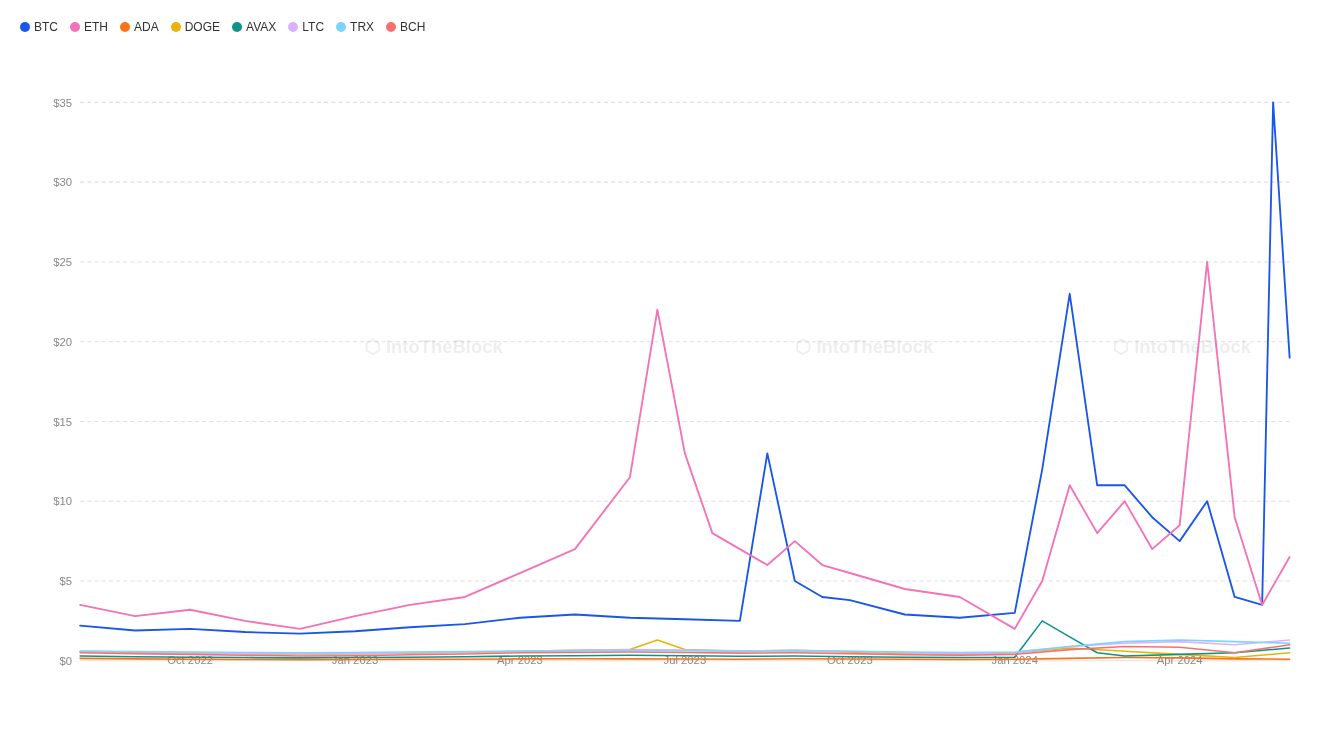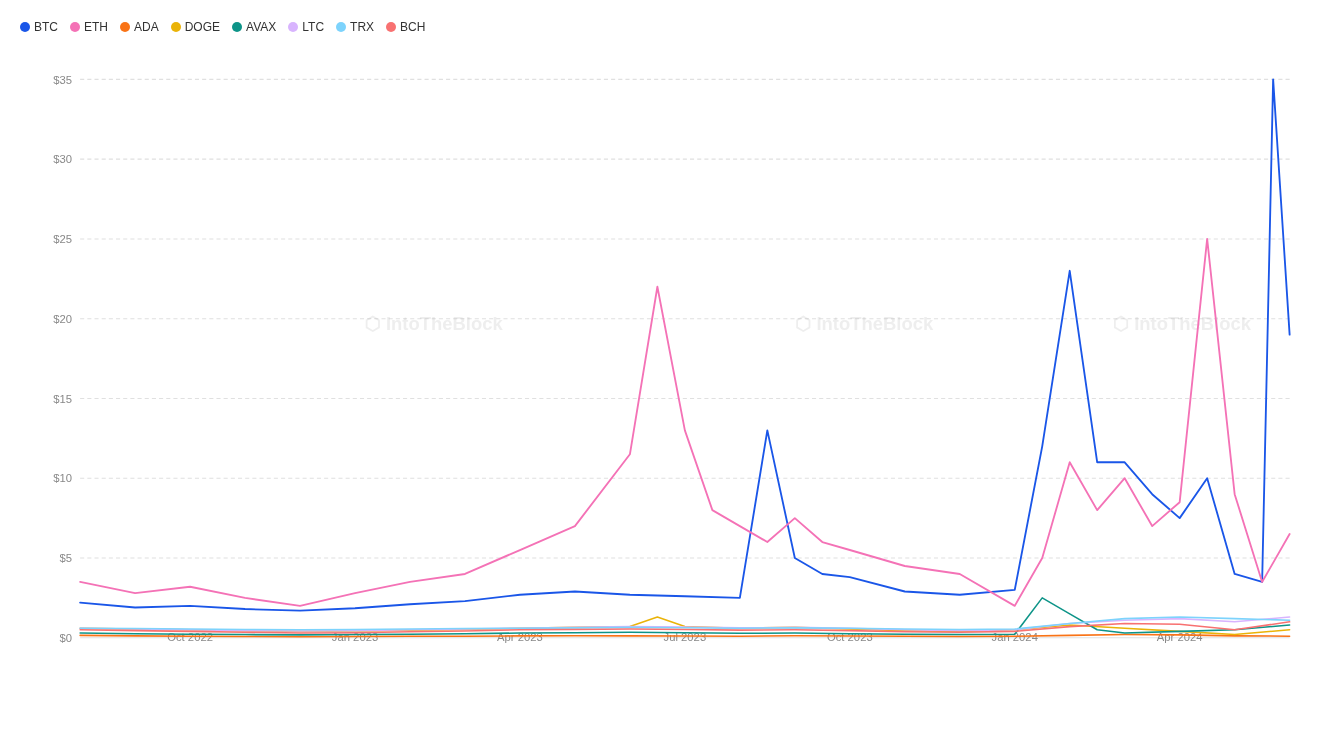--- a/index.html
+++ b/index.html
@@ -20,21 +20,21 @@
     .chart-title {
       font-size: 15px;
       font-weight: 500;
       color: #333;
       margin-bottom: 8px;
     }
     .legend {
       display: flex;
       flex-wrap: wrap;
       gap: 12px;
-      margin-bottom: 3px;
+      margin-bottom: 26px;
       align-items: center;
     }
     .legend-item {
       display: flex;
       align-items: center;
       gap: 4px;
       font-size: 12px;
       color: #333;
     }
     .legend-dot {

